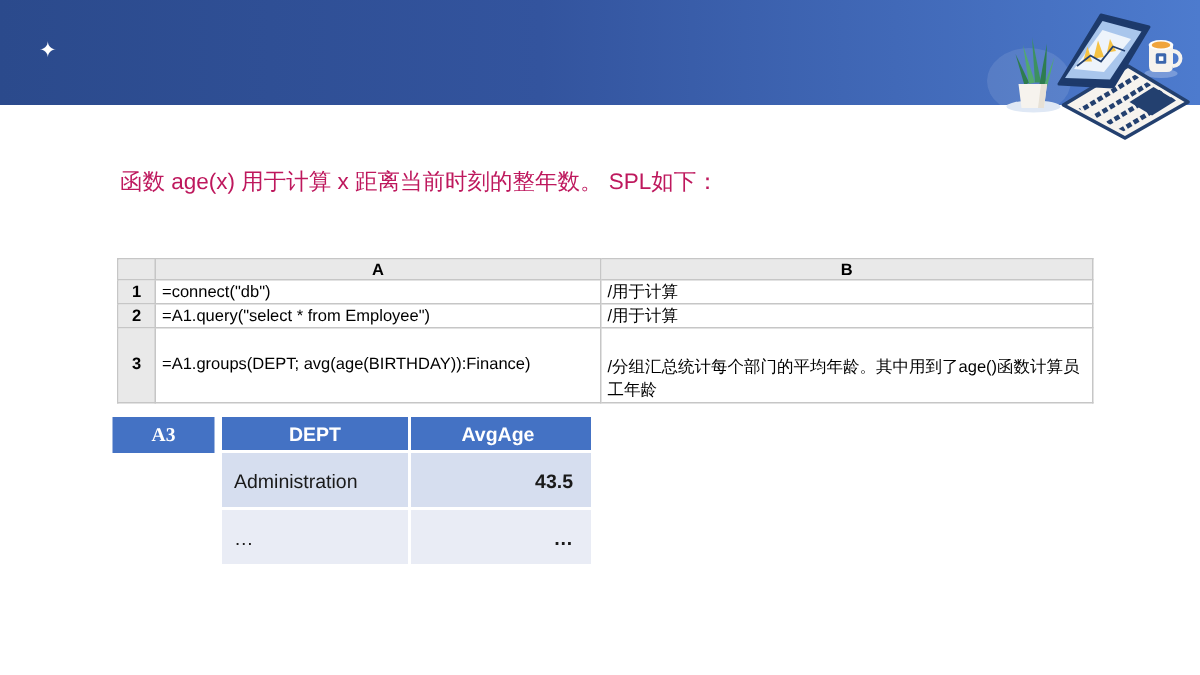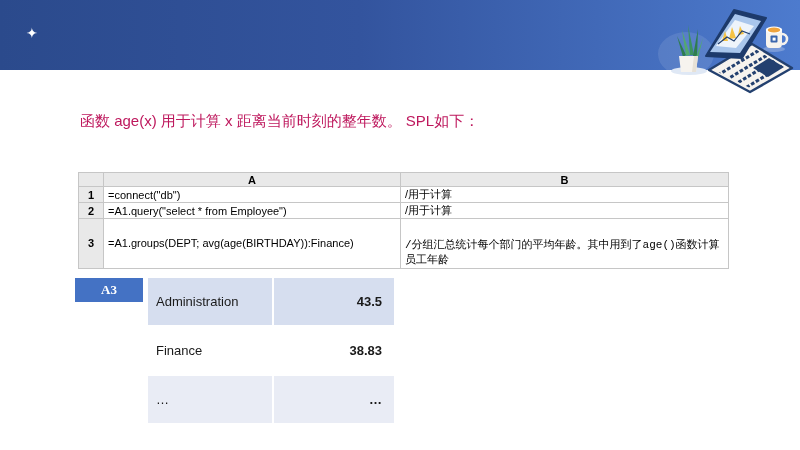--- a/index.html
+++ b/index.html
@@ -37,37 +37,37 @@
     font-size:11px; color:#000000; table-layout:fixed; width:650px;
   }
   .spl-grid td, .spl-grid th {
     border:1px solid #c6c6c6; padding:0 4px; vertical-align:middle;
     overflow:hidden; white-space:nowrap;
   }
   .spl-grid th { background:#e9e9e9; font-weight:bold; text-align:center; height:14px; }
   .spl-grid td.rownum { background:#e9e9e9; font-weight:bold; text-align:center; }
   .spl-grid tr.r-short td { height:14px; }
   .spl-grid tr.r-tall td { height:33px; }
-  .spl-grid td.cell-b-wrap { white-space:normal; line-height:1.35; padding-top:19px;font-family:Liberation Mono, monospace; }
+  .spl-grid td.cell-b-wrap { white-space:normal; line-height:1.35; padding-top:19px; }
   .col-num { width:25px; } .col-a { width:297px; } .col-b { width:328px; }
 
   
   .result-wrap { position:absolute; left:75px; top:278px; display:flex; align-items:flex-start; }
   .cell-ref {
     width:68px; height:24px; background:#4472c4; color:#ffffff; font-weight:bold;
     font-size:13px; display:flex; align-items:center; justify-content:center;
     margin-right:5px;
     font-family:Liberation Serif, serif;
   }
   .result-table { border-collapse:separate; border-spacing:2px 2px; margin-top:-2px; margin-left:-2px; }
   .result-table th {
     background:#4472c4; color:#ffffff; font-weight:bold; font-size:13px;
     height:22px; text-align:center; padding:0 8px;
   }
-  .result-table td { font-size:13px; color:#1a1a1a; height:36px; padding:16px 8px; }
+  .result-table td { font-size:13px; color:#1a1a1a; height:36px; padding:0 8px; }
   .rt-col-dept { width:124px; text-align:left; }
   .rt-col-age  { width:120px; text-align:right; padding-right:12px !important;font-weight:bold; }
   tr.band-a td { background:#d6deef; }
   tr.band-b td { background:#ffffff; }
   tr.band-c td { background:#e9ecf5; }
 </style>
 </head>
 <body>
 
 <div class="banner">
@@ -164,27 +164,27 @@
     <td>=A1.groups(DEPT; avg(age(BIRTHDAY)):Finance)</td>
     <td class="cell-b-wrap">/分组汇总统计每个部门的平均年龄。其中用到了age()函数计算员工年龄</td>
   </tr>
 </tbody>
   </table>
 
 <div class="result-wrap">
   <div class="cell-ref">A3</div>
   <table class="result-table">
     <tbody>
+        <tr>
+      <th class="rt-col-dept">DEPT</th>
+      <th class="rt-col-age">AvgAge</th>
+    </tr>
     <tr class="band-a">
       <td class="rt-col-dept">Administration</td>
       <td class="rt-col-age">43.5</td>
-    </tr>
-    <tr class="band-b">
-      <td class="rt-col-dept">Finance</td>
-      <td class="rt-col-age">38.83</td>
     </tr>
     <tr class="band-c">
       <td class="rt-col-dept">…</td>
       <td class="rt-col-age">…</td>
     </tr>
   </tbody>
     </table>
 </div>
 
 </body></html>

